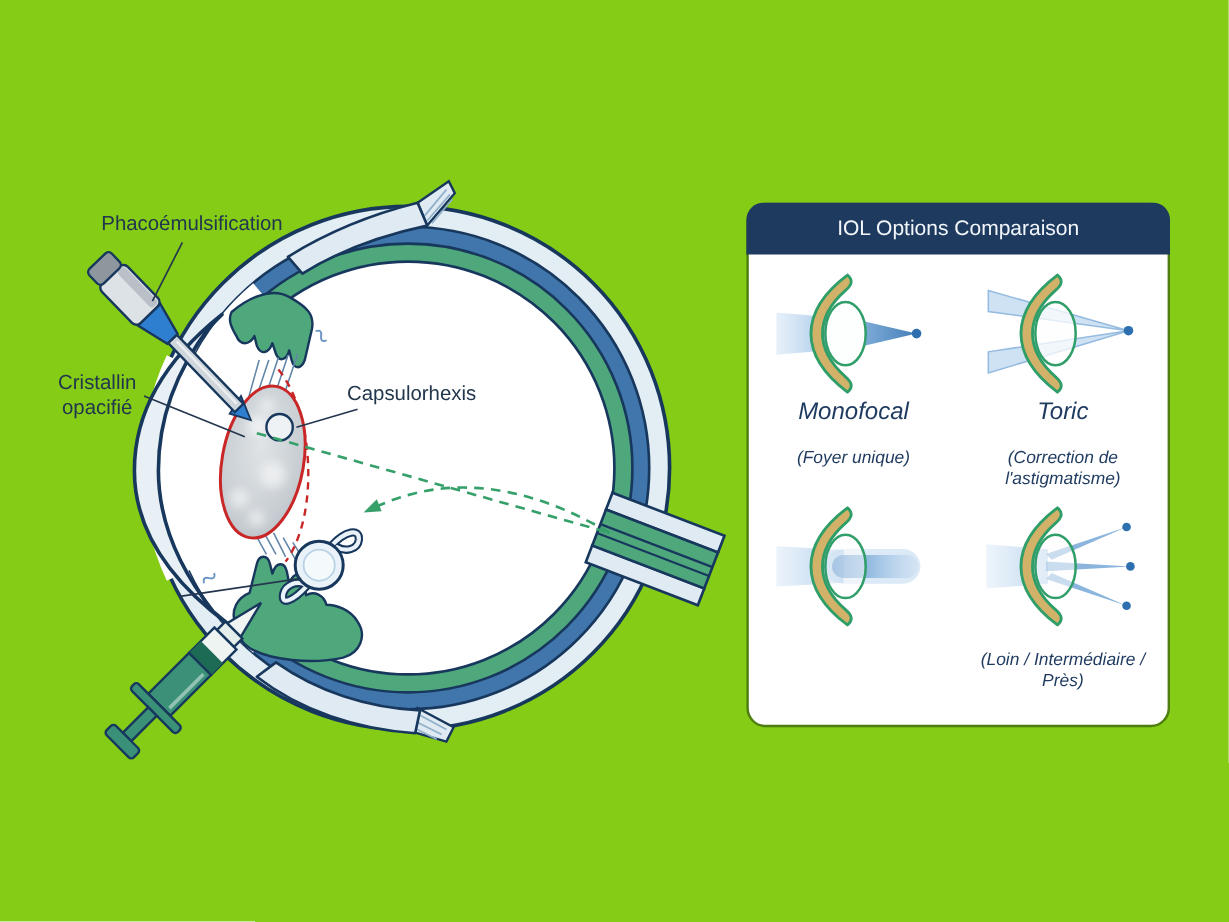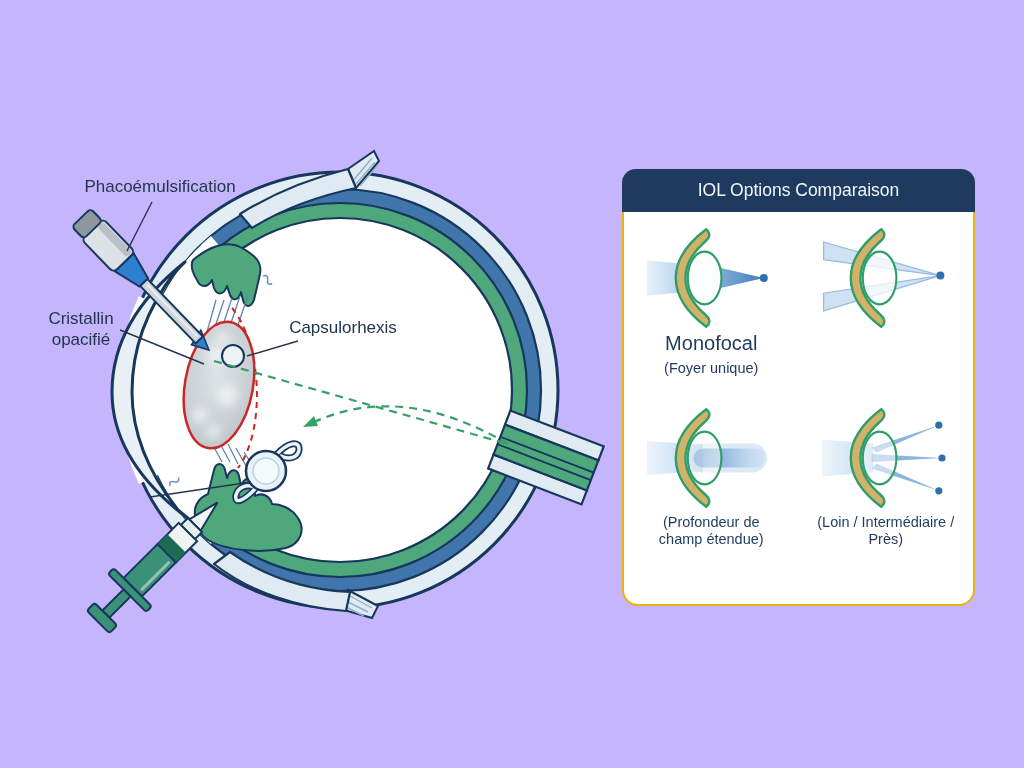--- a/index.html
+++ b/index.html
@@ -1,32 +1,32 @@
 <!DOCTYPE html>
 <html><head>
 <meta charset="utf-8">
 <style>
   html,body{margin:0;padding:0;background:#ffffff;}
-  .stage{position:relative;width:1024px;height:768px;background:#c4b5fd;
+  .stage{position:relative;width:1024px;height:768px;background:#84cc16;
          font-family:"Liberation Sans",sans-serif;overflow:hidden;}
   .eye-svg{position:absolute;left:0;top:0;}
   .lbl{position:absolute;transform:translateX(-50%);text-align:center;
        font-size:17px;color:#22364d;line-height:1.22;white-space:pre-line;}
   
   .panel{position:absolute;left:622px;top:169px;width:353px;height:437px;
-         box-sizing:border-box;background:#ffffff;border:2px solid #eab308;
+         box-sizing:border-box;background:#ffffff;border:2px solid #4d7c0f;
          border-radius:16px;}
   .panel-header{height:43px;margin:-2px -2px 0 -2px;background:#1e3a5f;
             border-radius:14px 14px 0 0;display:flex;align-items:center;
             justify-content:center;color:#f2f6fa;font-size:17.5px;font-weight:500;}
-  .panel-grid{display:grid;grid-template-columns:1fr 1fr;padding-top:14px;row-gap:29px;}
+  .panel-grid{display:grid;grid-template-columns:1fr 1fr;padding-top:14px;row-gap:12px;font-style:italic;}
   .card{text-align:center;padding:0 6px;}
   .card svg{display:block;margin:0 auto;}
   .card-title{font-size:20px;color:#1e3a5f;margin-top:2px;line-height:1.18;white-space:pre-line;}
-  .card-sub{font-size:14.5px;color:#1e3a5f;margin-top:4px;line-height:1.2;white-space:pre-line;}
+  .card-sub{font-size:14.5px;color:#1e3a5f;margin-top:18px;line-height:1.2;white-space:pre-line;}
 </style>
 </head>
 <body>
 
 <div class="stage">
 
   <svg class="eye-svg" width="620" height="768" viewBox="0 0 620 768">
     <defs>
       <radialGradient id="lensGrad" cx="45%" cy="40%" r="75%">
         <stop offset="0%" stop-color="#dfe3e6"></stop>
@@ -177,38 +177,39 @@
       </div>
 
       <div class="card">
         <svg width="150" height="104" viewBox="0 0 160 130">
           <polygon points="2,20 2,42 148,62" fill="#a9cbec" opacity="0.55" stroke="#3f85c8" stroke-width="1.6"></polygon>
           <polygon points="2,84 2,106 148,62" fill="#a9cbec" opacity="0.55" stroke="#3f85c8" stroke-width="1.6"></polygon>
           <path d="M74 4 C50 22 36 42 36 65 C36 88 50 108 74 126 C80 121 79 116 72 110 C56 96 48 81 48 65 C48 49 56 34 72 20 C79 14 80 9 74 4 Z" fill="#d2b269" stroke="#2f9e68" stroke-width="3" stroke-linejoin="round"></path>
           <ellipse cx="72" cy="65" rx="21" ry="33" fill="#fdfefe" fill-opacity="0.75" stroke="#2f9e68" stroke-width="2.6"></ellipse>
           <circle cx="148" cy="62" r="5" fill="#2e6fb0"></circle>
         </svg>
+        <div class="card-title">Toric</div>
+        <div class="card-sub">(Correction de
+l'astigmatisme)</div>
       </div>
 
       <div class="card">
         <svg width="150" height="104" viewBox="0 0 160 130">
           <defs>
             <linearGradient id="gE" x1="0" y1="0" x2="1" y2="0">
               <stop offset="0%" stop-color="#2d76bd" stop-opacity="0.85"></stop>
               <stop offset="100%" stop-color="#8ab8e2" stop-opacity="0.1"></stop>
             </linearGradient>
           </defs>
           <polygon points="0,44 70,48 70,82 0,86" fill="url(#gA)" opacity="0.8"></polygon>
           <rect x="50" y="47" width="100" height="36" rx="18" fill="#5e9bd6" opacity="0.22"></rect>
           <rect x="58" y="53" width="90" height="24" rx="12" fill="url(#gE)"></rect>
           <path d="M74 4 C50 22 36 42 36 65 C36 88 50 108 74 126 C80 121 79 116 72 110 C56 96 48 81 48 65 C48 49 56 34 72 20 C79 14 80 9 74 4 Z" fill="#d2b269" stroke="#2f9e68" stroke-width="3" stroke-linejoin="round"></path>
           <ellipse cx="72" cy="65" rx="21" ry="33" fill="#fdfefe" fill-opacity="0.55" stroke="#2f9e68" stroke-width="2.6"></ellipse>
         </svg>
-        <div class="card-sub">(Profondeur de
-champ étendue)</div>
       </div>
 
       <div class="card">
         <svg width="150" height="104" viewBox="0 0 160 130">
           <polygon points="0,42 64,47 64,83 0,88" fill="url(#gA)" opacity="0.7"></polygon>
           <g fill="#3f85c8" opacity="0.6">
             <polygon points="62,52 146,24 68,58"></polygon>
             <polygon points="62,60 150,65 62,70"></polygon>
             <polygon points="62,78 146,106 68,72"></polygon>
           </g>

